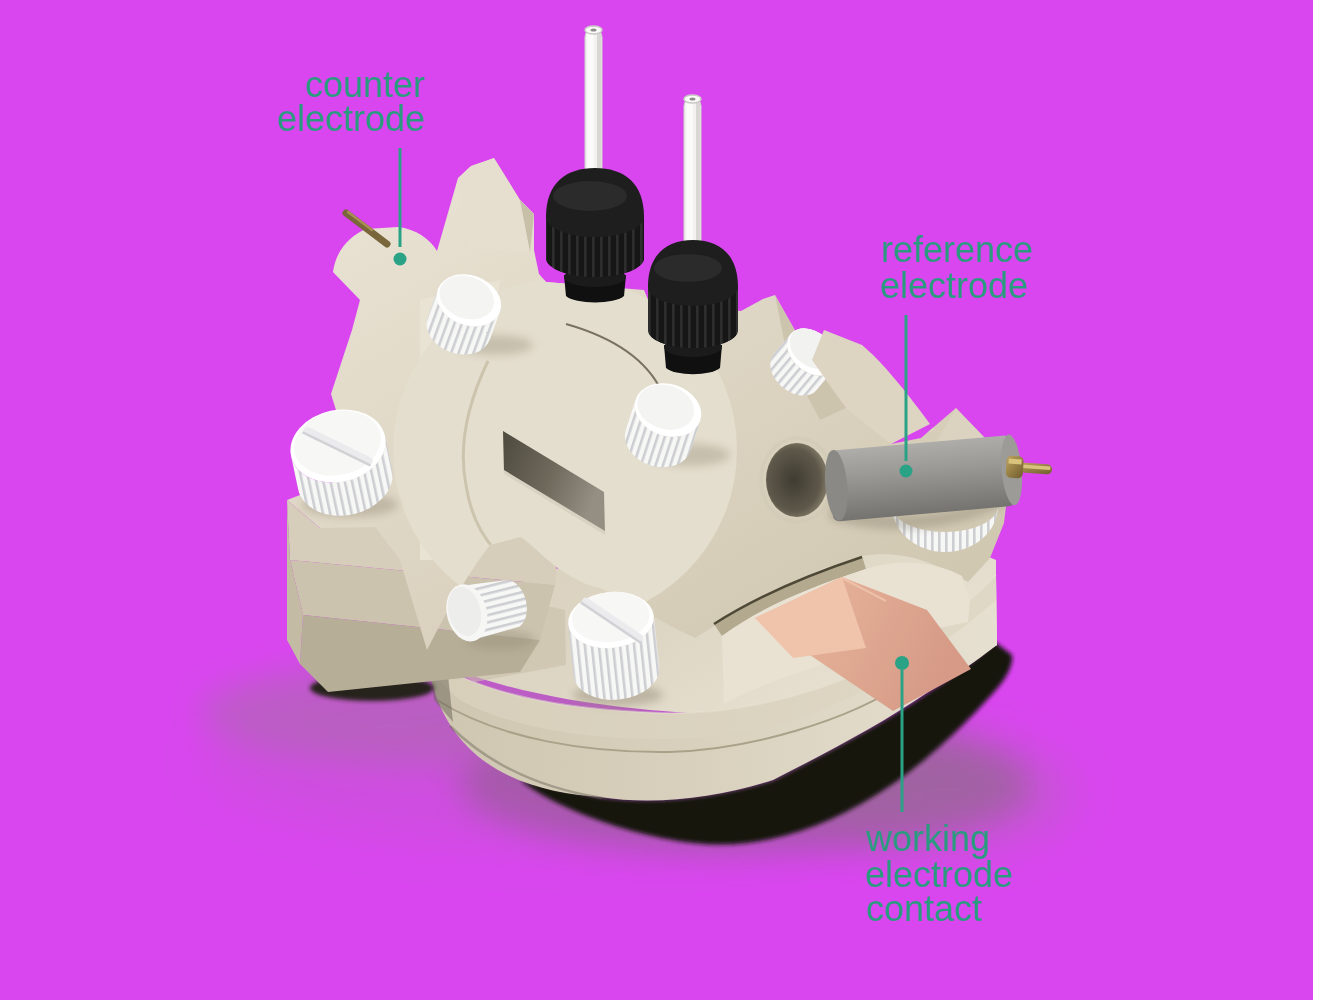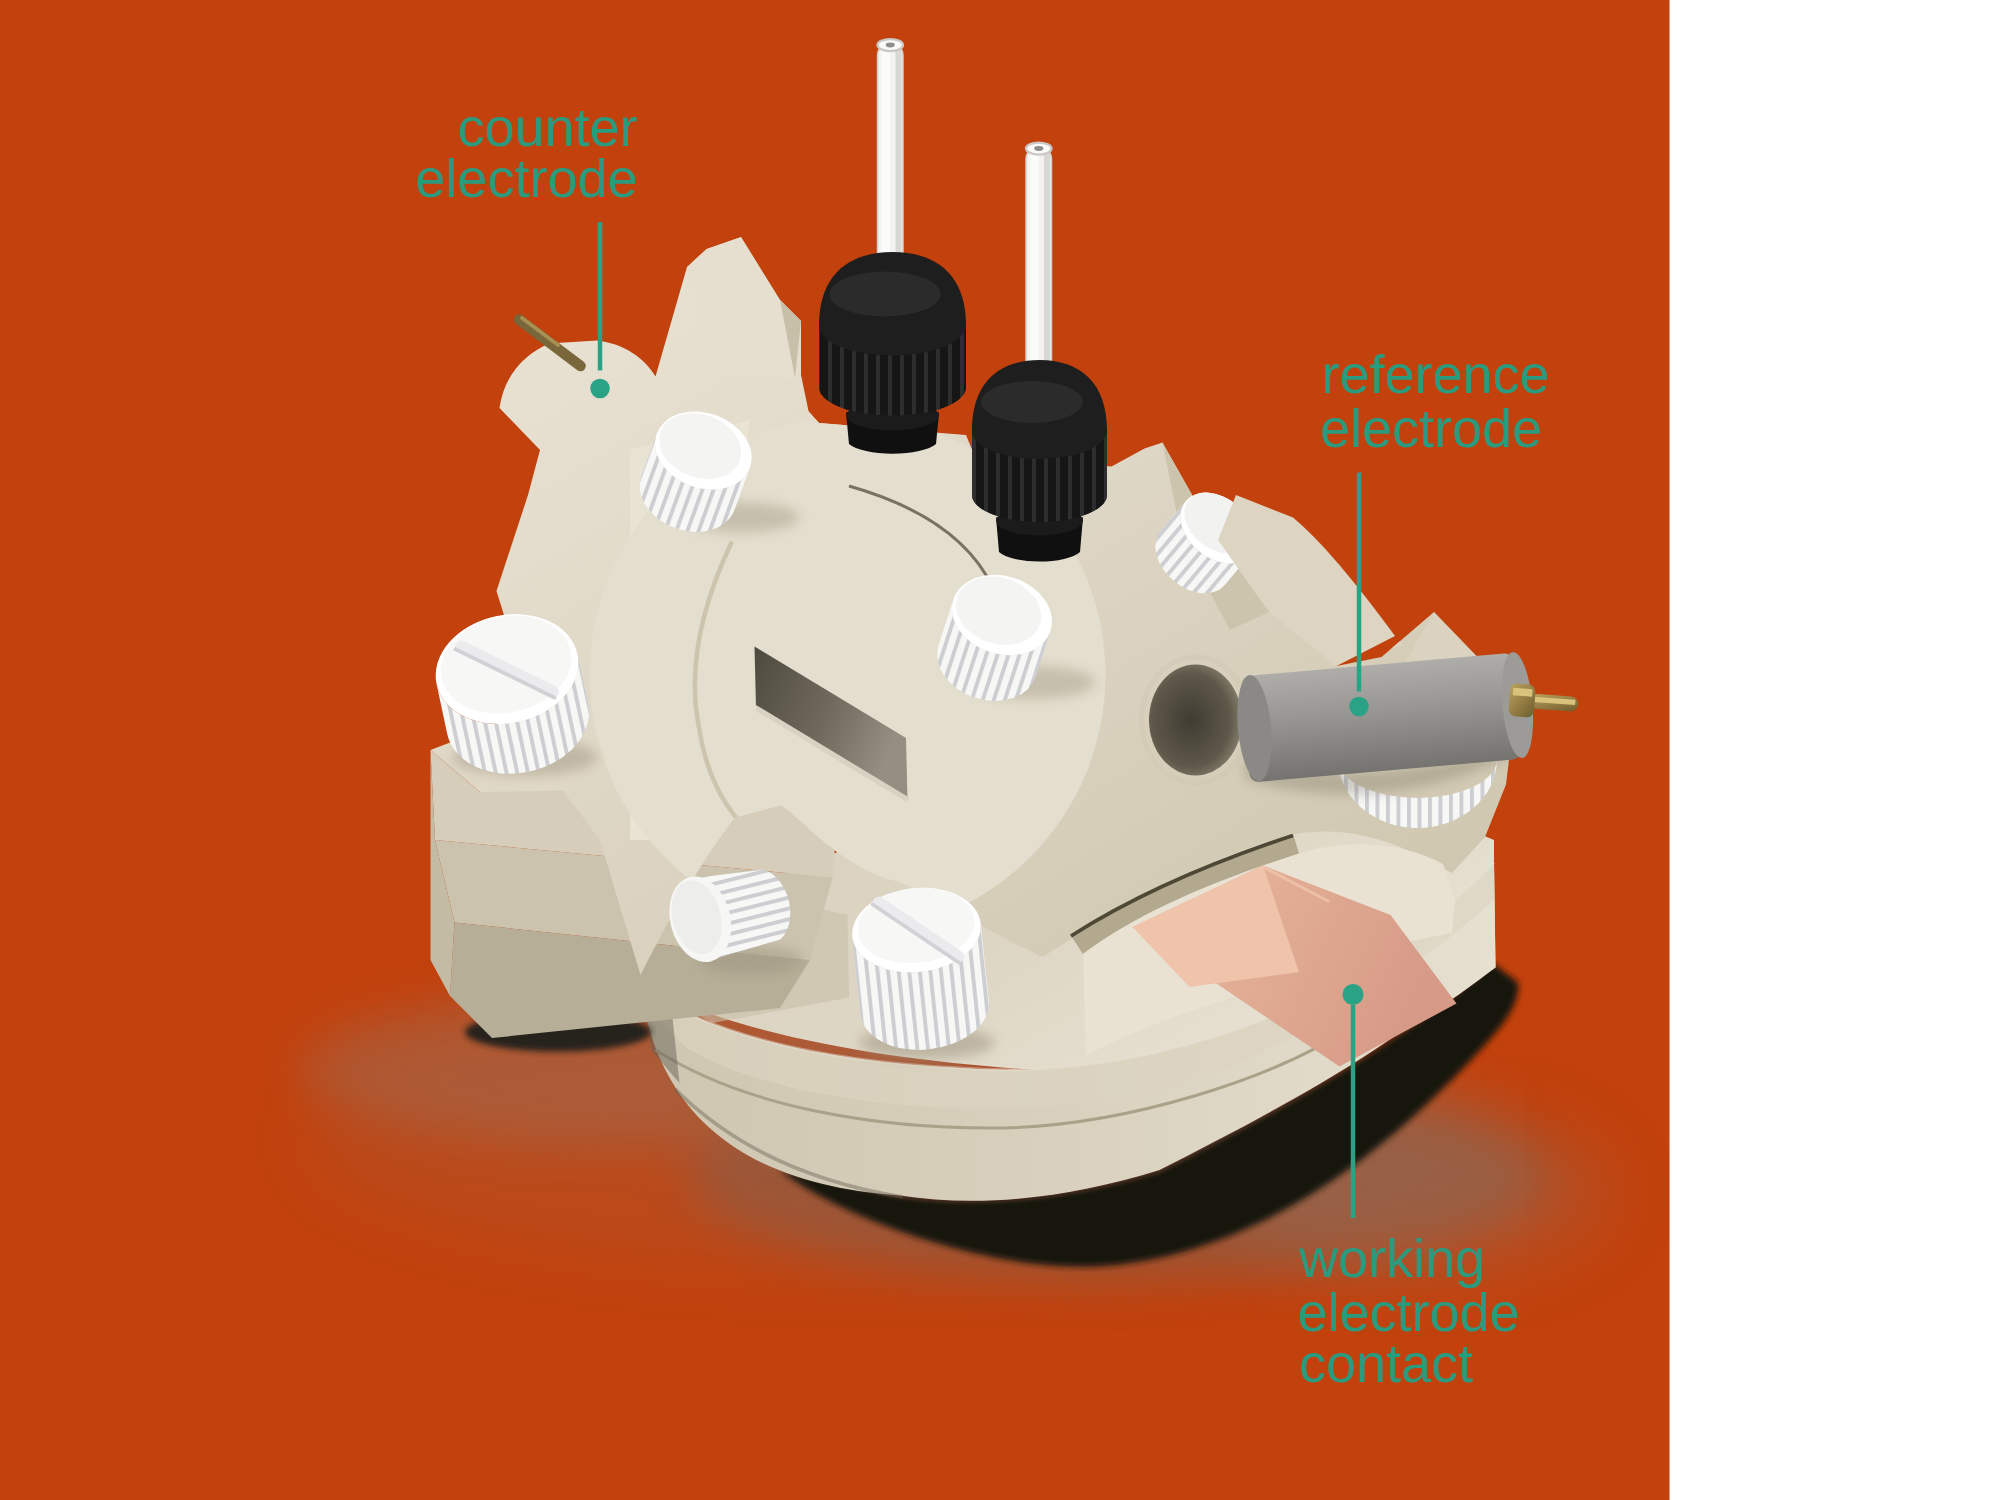--- a/index.html
+++ b/index.html
@@ -1,16 +1,16 @@
 <!DOCTYPE html>
 <html><head>
 <meta charset="utf-8">
 <style>
   html,body{margin:0;padding:0;background:#ffffff;}
-  .stage{position:relative;width:1113px;height:1000px;background:#c2410c;overflow:hidden;
+  .stage{position:relative;width:1313px;height:1000px;background:#d946ef;overflow:hidden;
          font-family:"Liberation Sans", sans-serif;text-align:right;}
 </style>
 </head>
 <body>
 <div class="stage">
 <svg width="1333" height="1000" viewBox="0 0 1333 1000">
 <defs>
   <linearGradient id="discTopG" x1="0%" y1="0%" x2="100%" y2="60%">
     <stop offset="0%" stop-color="#d8cfbc"></stop>
     <stop offset="55%" stop-color="#ded6c4"></stop>

